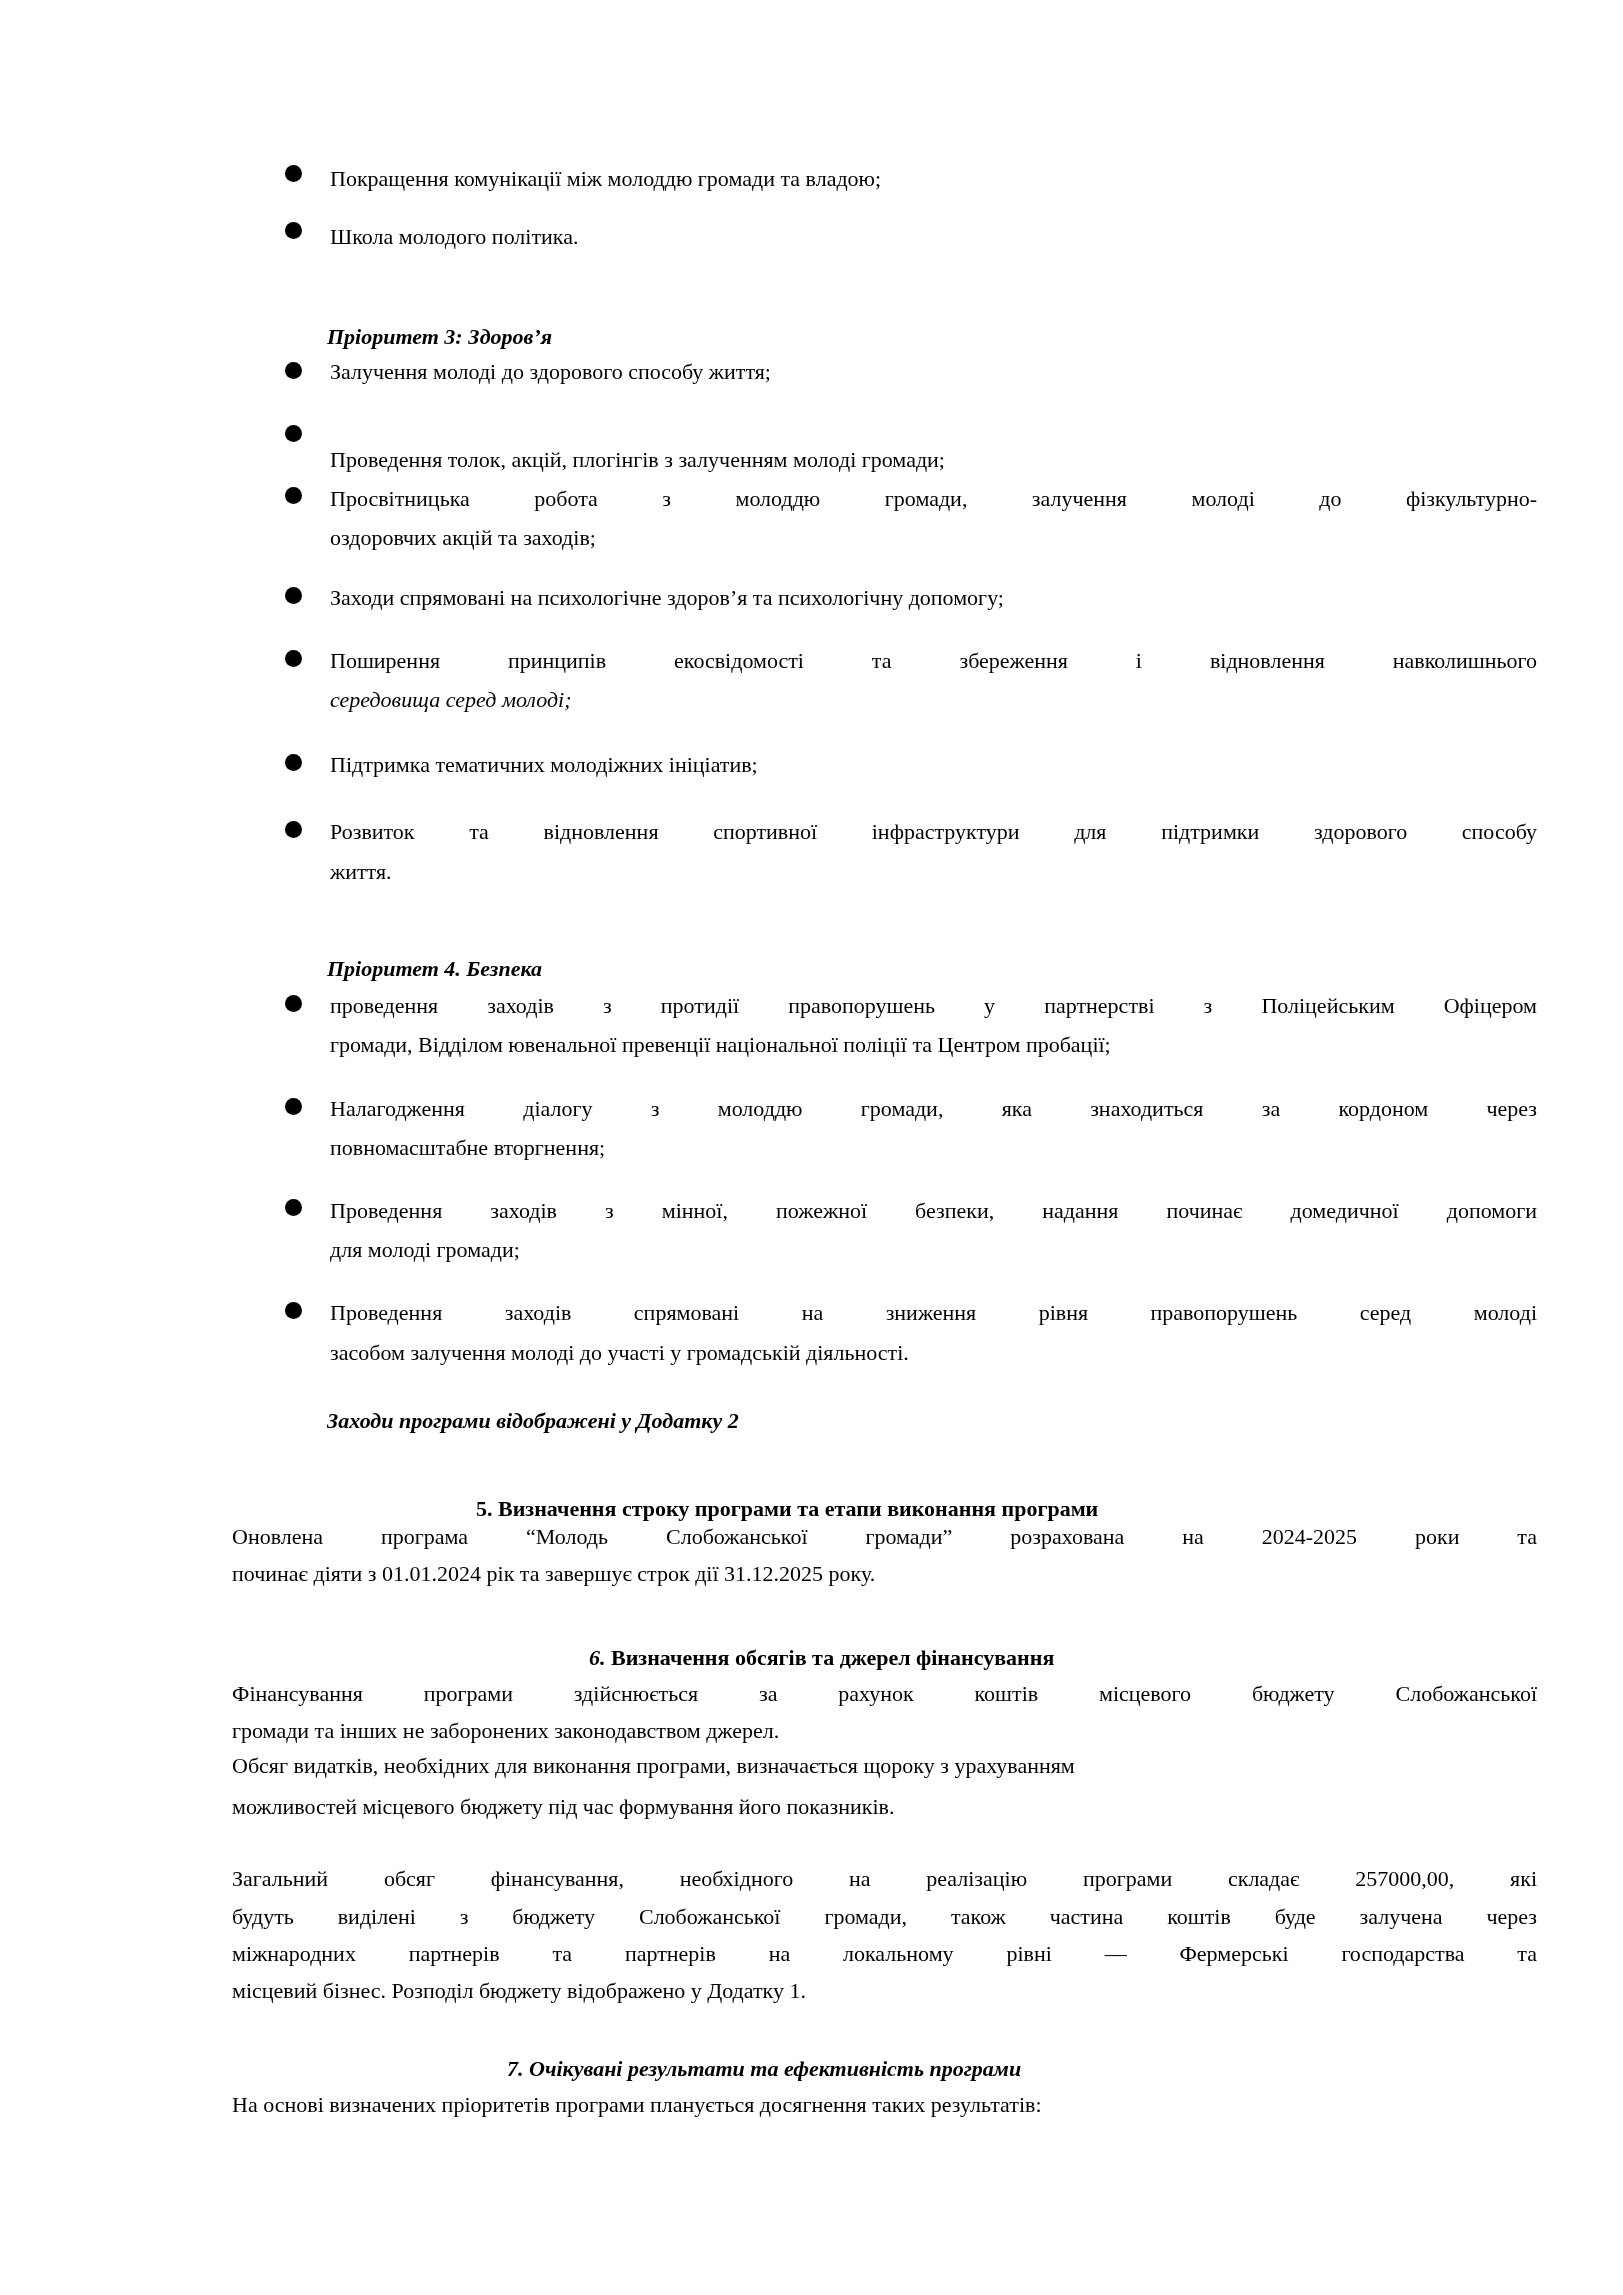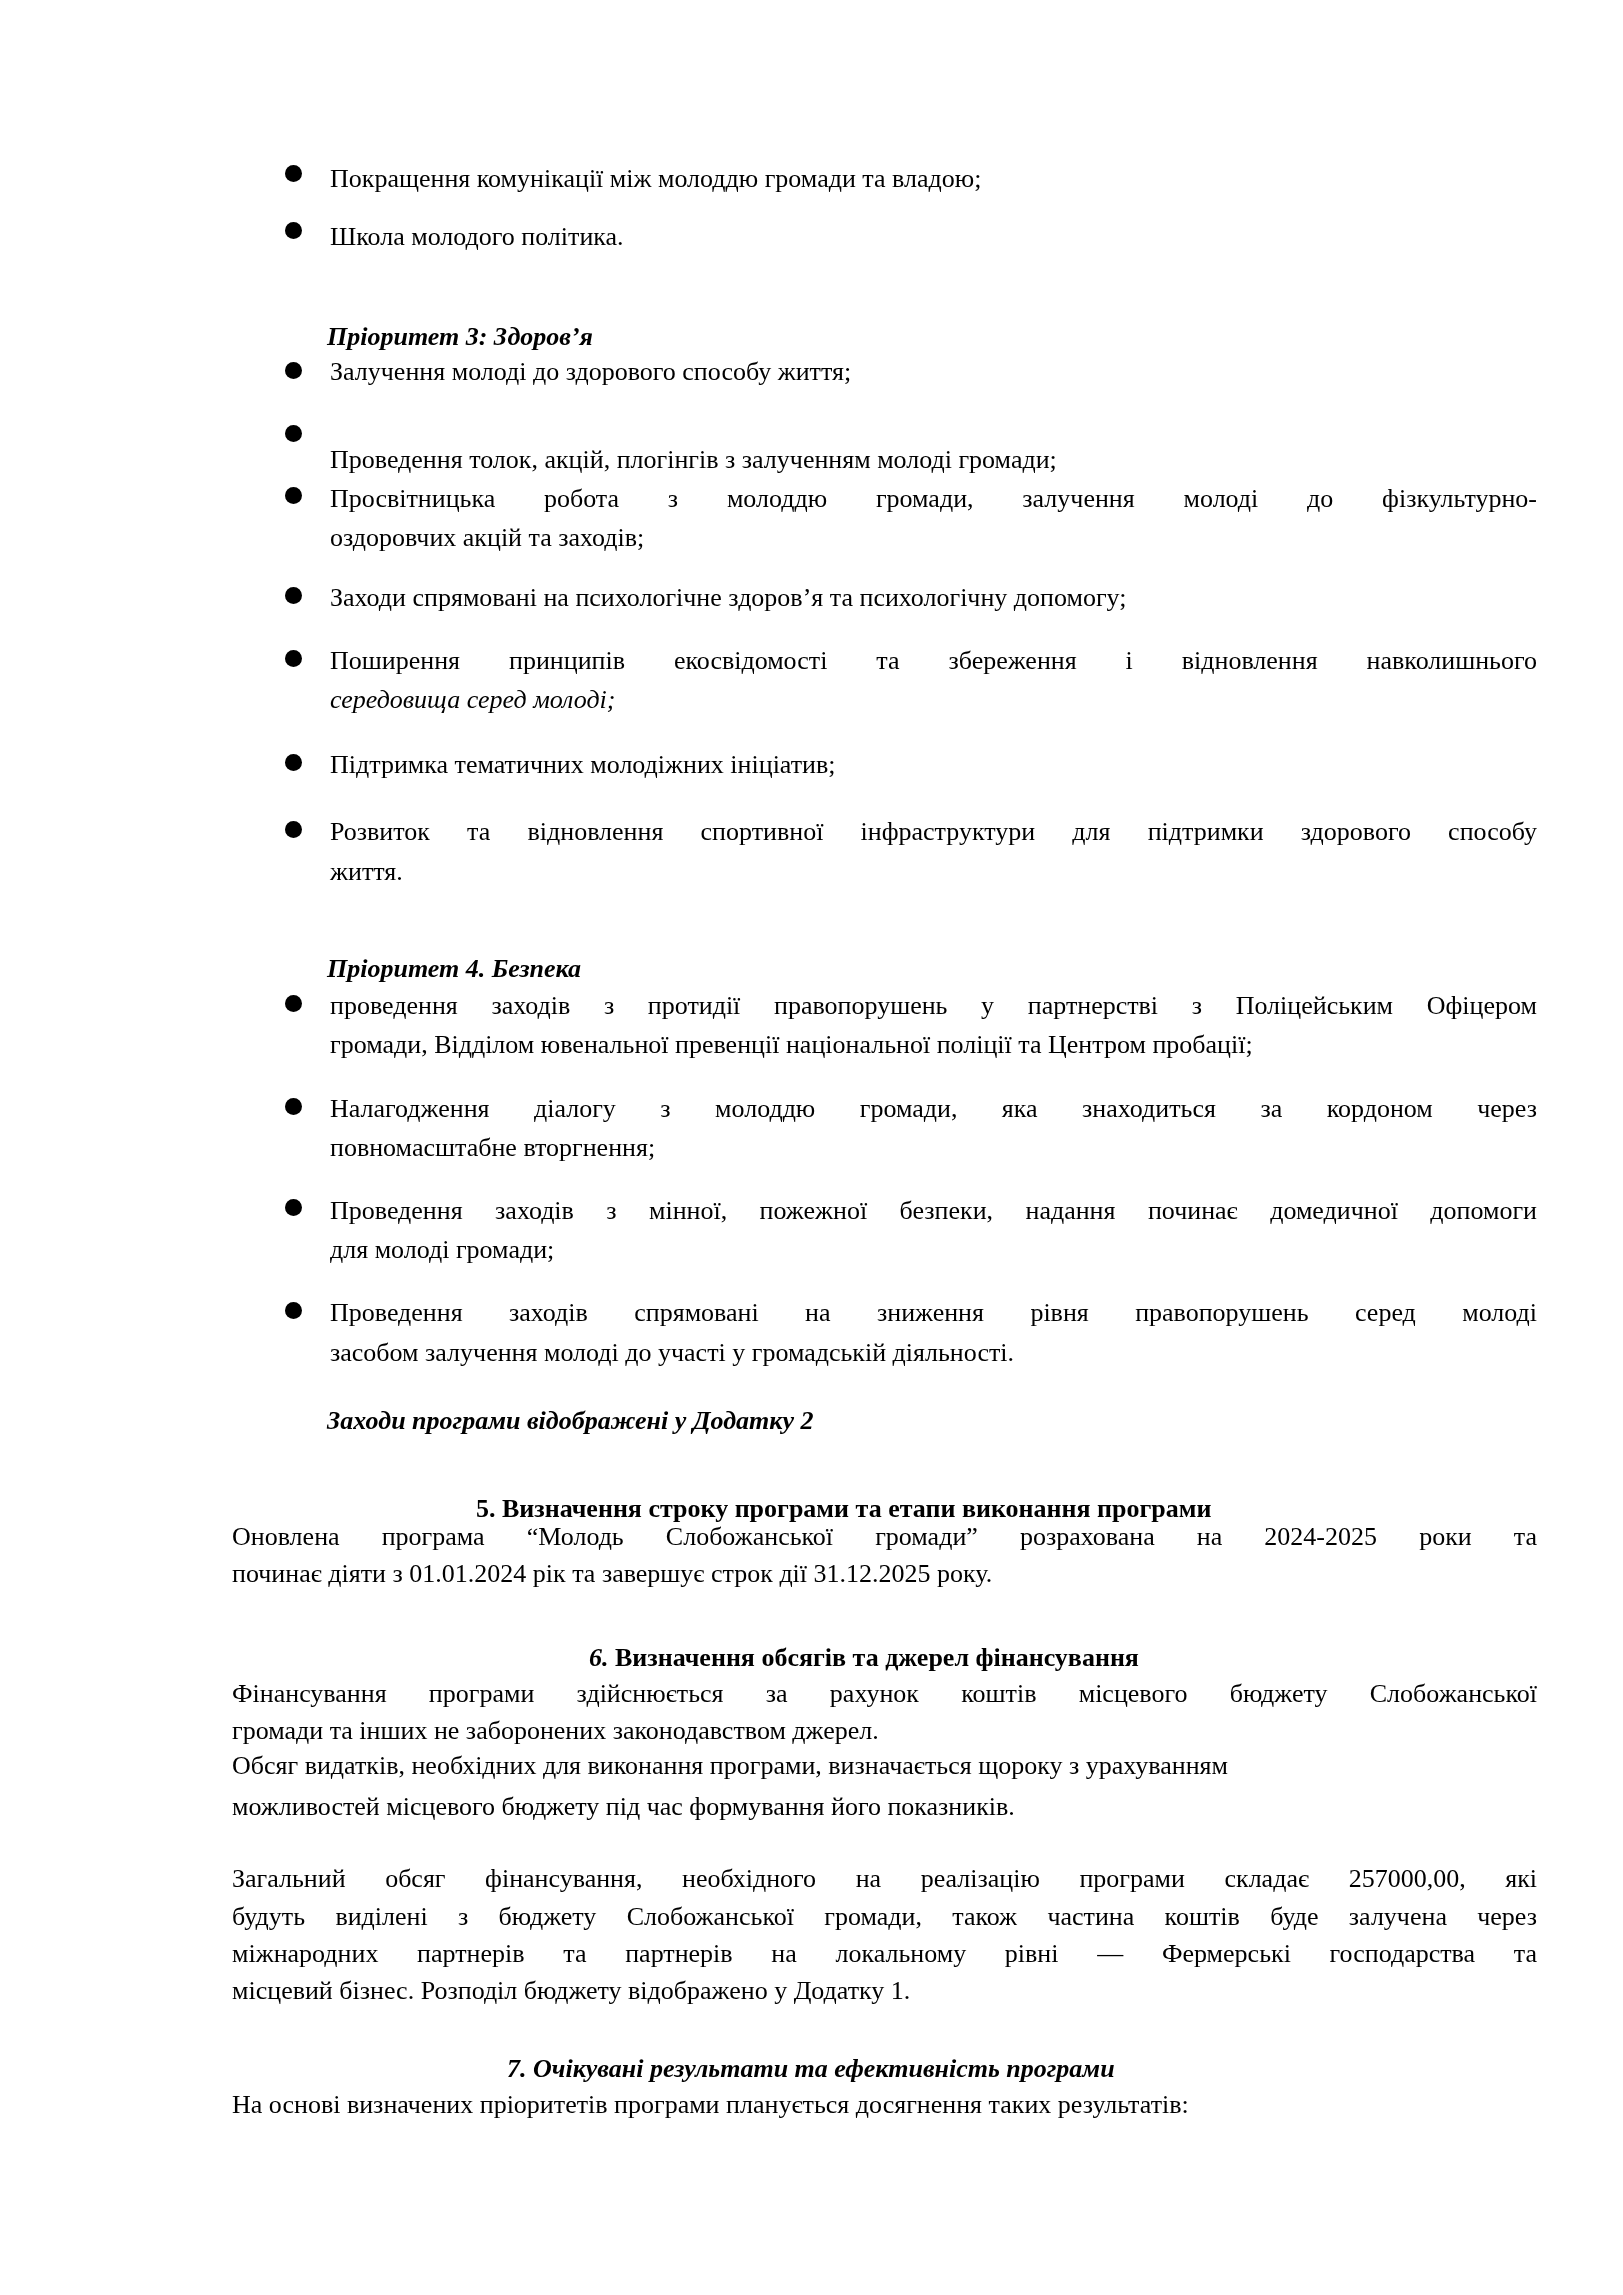--- a/index.html
+++ b/index.html
@@ -1,18 +1,18 @@
 <!DOCTYPE html>
 <html style="font-size:10.5px"><head>
 <meta charset="utf-8">
 <style>
   html, body { margin: 0; padding: 0; background: #ffffff; }
   body { width: 1623px; height: 2295px; position: relative; overflow: hidden;
          font-family: "Liberation Serif", "DejaVu Serif", serif; color: #000000; }
-  .line { position: absolute; font-size: 26px; line-height: 37px; white-space: nowrap; }
+  .line { position: absolute; font-size: 22px; line-height: 37px; white-space: nowrap; }
   .just { text-align: justify; text-align-last: justify; white-space: normal; }
   .bullet { position: absolute; width: 17px; height: 17px; border-radius: 50%; background: #000; }
   .bi { font-weight: bold; font-style: italic; }
   .b { font-weight: bold; }
 </style>
 </head>
 <body>
 
 <div>
   <span class="bullet" style="left:285px;top:165px;"></span>

